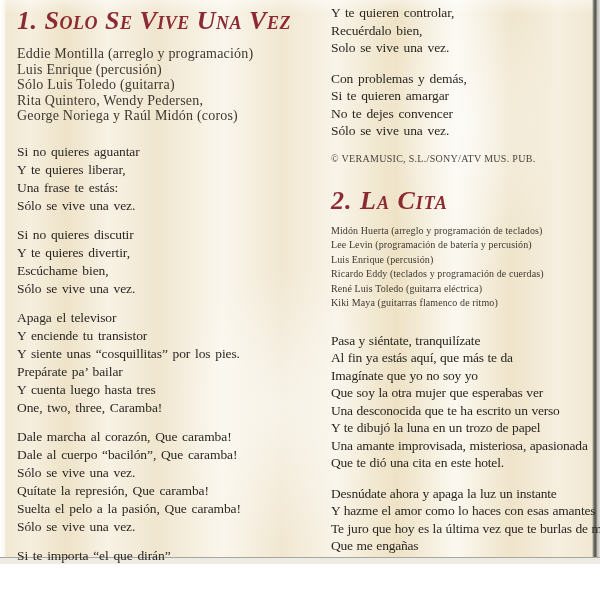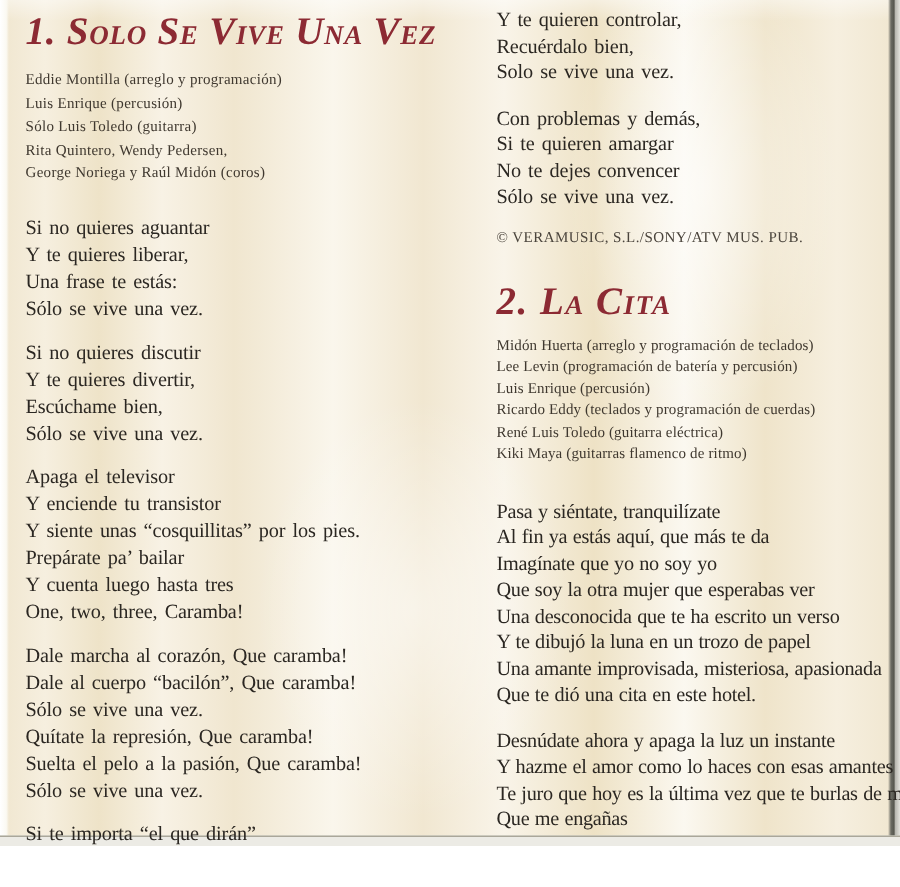--- a/index.html
+++ b/index.html
@@ -27,21 +27,21 @@
   .col-left{left:17px;width:268px;padding-top:6px;}
   .col-right{left:309px;width:288px;padding-top:4px;margin-left:22px;}
   .heading{
     margin:0 0 10px 0;
     font-style:italic;font-weight:bold;font-variant:small-caps;
     font-size:26px;line-height:30px;letter-spacing:.5px;
     color:#8c2a33;white-space:nowrap;
   }
   .heading-2{margin-top:21px;margin-bottom:8px;letter-spacing:1px;}
   .credits{margin:0 0 19px 0;color:#3f382f;}
-  .credits-1 .credit-line{font-size:10px;line-height:15.5px;letter-spacing:.2px;white-space:nowrap;}
+  .credits-1 .credit-line{font-size:14px;line-height:15.5px;letter-spacing:.2px;white-space:nowrap;}
   .credits-2{margin-bottom:21px;}
   .credits-2 .credit-line{font-size:10px;line-height:14.5px;letter-spacing:.1px;white-space:nowrap;}
   .lyrics{font-size:13.5px;}
   .verse{margin:0 0 11px 0;}
   .col-left .lyric-line{line-height:18px;}
   .col-right .lyric-line{line-height:17.5px;}
   .lyric-line{word-spacing:1.5px;letter-spacing:-.1px;white-space:nowrap;}
   .lyrics-2 .lyric-line{letter-spacing:-.2px;word-spacing:.5px;}
   .col-right .lyrics .verse{margin-bottom:13px;}
   .lyrics-2 .verse{margin-bottom:15px;}

